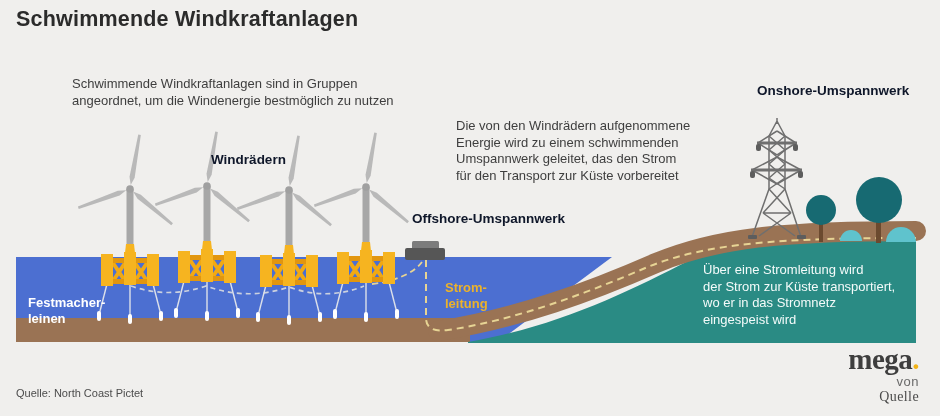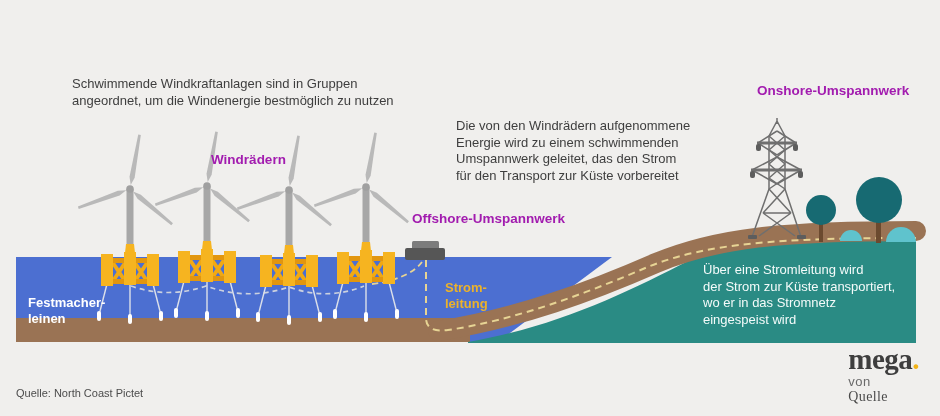--- a/index.html
+++ b/index.html
@@ -9,28 +9,28 @@
     font-family:"Liberation Sans", sans-serif;
     -webkit-font-smoothing:antialiased;
   }
   #scene{position:absolute;left:0;top:0;}
   .txt{position:absolute;white-space:pre-line;}
   .title{left:16px;top:7px;font-size:21.5px;font-weight:700;color:#2b2b2b;letter-spacing:.2px;}
   .note{font-size:13px;line-height:16.5px;color:#3e3e3e;}
   .note-intro{left:72px;top:76px;}
   .note-substation{left:456px;top:118px;}
   .note-grid{left:703px;top:262px;color:#f4fbfa;}
-  .lbl{font-size:13.5px;font-weight:700;color:#a21caf;}
+  .lbl{font-size:13.5px;font-weight:700;color:#0f172a;}
   .lbl-windraeder{left:211px;top:152px;}
   .lbl-offshore{left:412px;top:211px;}
   .lbl-onshore{left:757px;top:83px;}
   .lbl-stromleitung{left:445px;top:280px;font-size:13px;line-height:16px;color:#ecb22a;}
   .lbl-festmacher{left:28px;top:295px;font-size:13px;line-height:15.5px;color:#ffffff;}
   .source{left:16px;top:387px;font-size:11px;color:#4c4c4c;}
-  .logo{position:absolute;top:345px;right:21px;text-align:left;line-height:1;}
+  .logo{position:absolute;top:345px;right:21px;text-align:right;line-height:1;}
   .logo-top{font-family:"Liberation Serif", serif;font-size:29px;font-weight:700;color:#3e3e3e;letter-spacing:-.5px;}
   .logo-dot{color:#f2b318;}
   .logo-von{font-size:13px;color:#6a6a6a;margin-top:1px;letter-spacing:.5px;}
   .logo-brand{font-family:"Liberation Serif", serif;font-size:14px;color:#4a4a4a;margin-top:2px;letter-spacing:.4px;}
 </style>
 </head>
 <body>
 
 <div id="stage">
 
@@ -136,20 +136,21 @@
     <g>
       <rect x="819" y="216" width="4" height="26" fill="#6b4a2f"></rect>
       <circle cx="821" cy="210" r="15" fill="#176a72"></circle>
     </g>
     <g>
       <rect x="876" y="212" width="5" height="31" fill="#6b4a2f"></rect>
       <circle cx="879" cy="200" r="23" fill="#176a72"></circle>
     </g>
   </svg>
 
+  <div class="txt title">Schwimmende Windkraftanlagen</div>
 
   <div class="txt note note-intro">Schwimmende Windkraftanlagen sind in Gruppen
 angeordnet, um die Windenergie bestmöglich zu nutzen</div>
 
   <div class="txt lbl lbl-windraeder">Windrädern</div>
 
   <div class="txt lbl lbl-offshore">Offshore-Umspannwerk</div>
 
   <div class="txt note note-substation">Die von den Windrädern aufgenommene
 Energie wird zu einem schwimmenden

